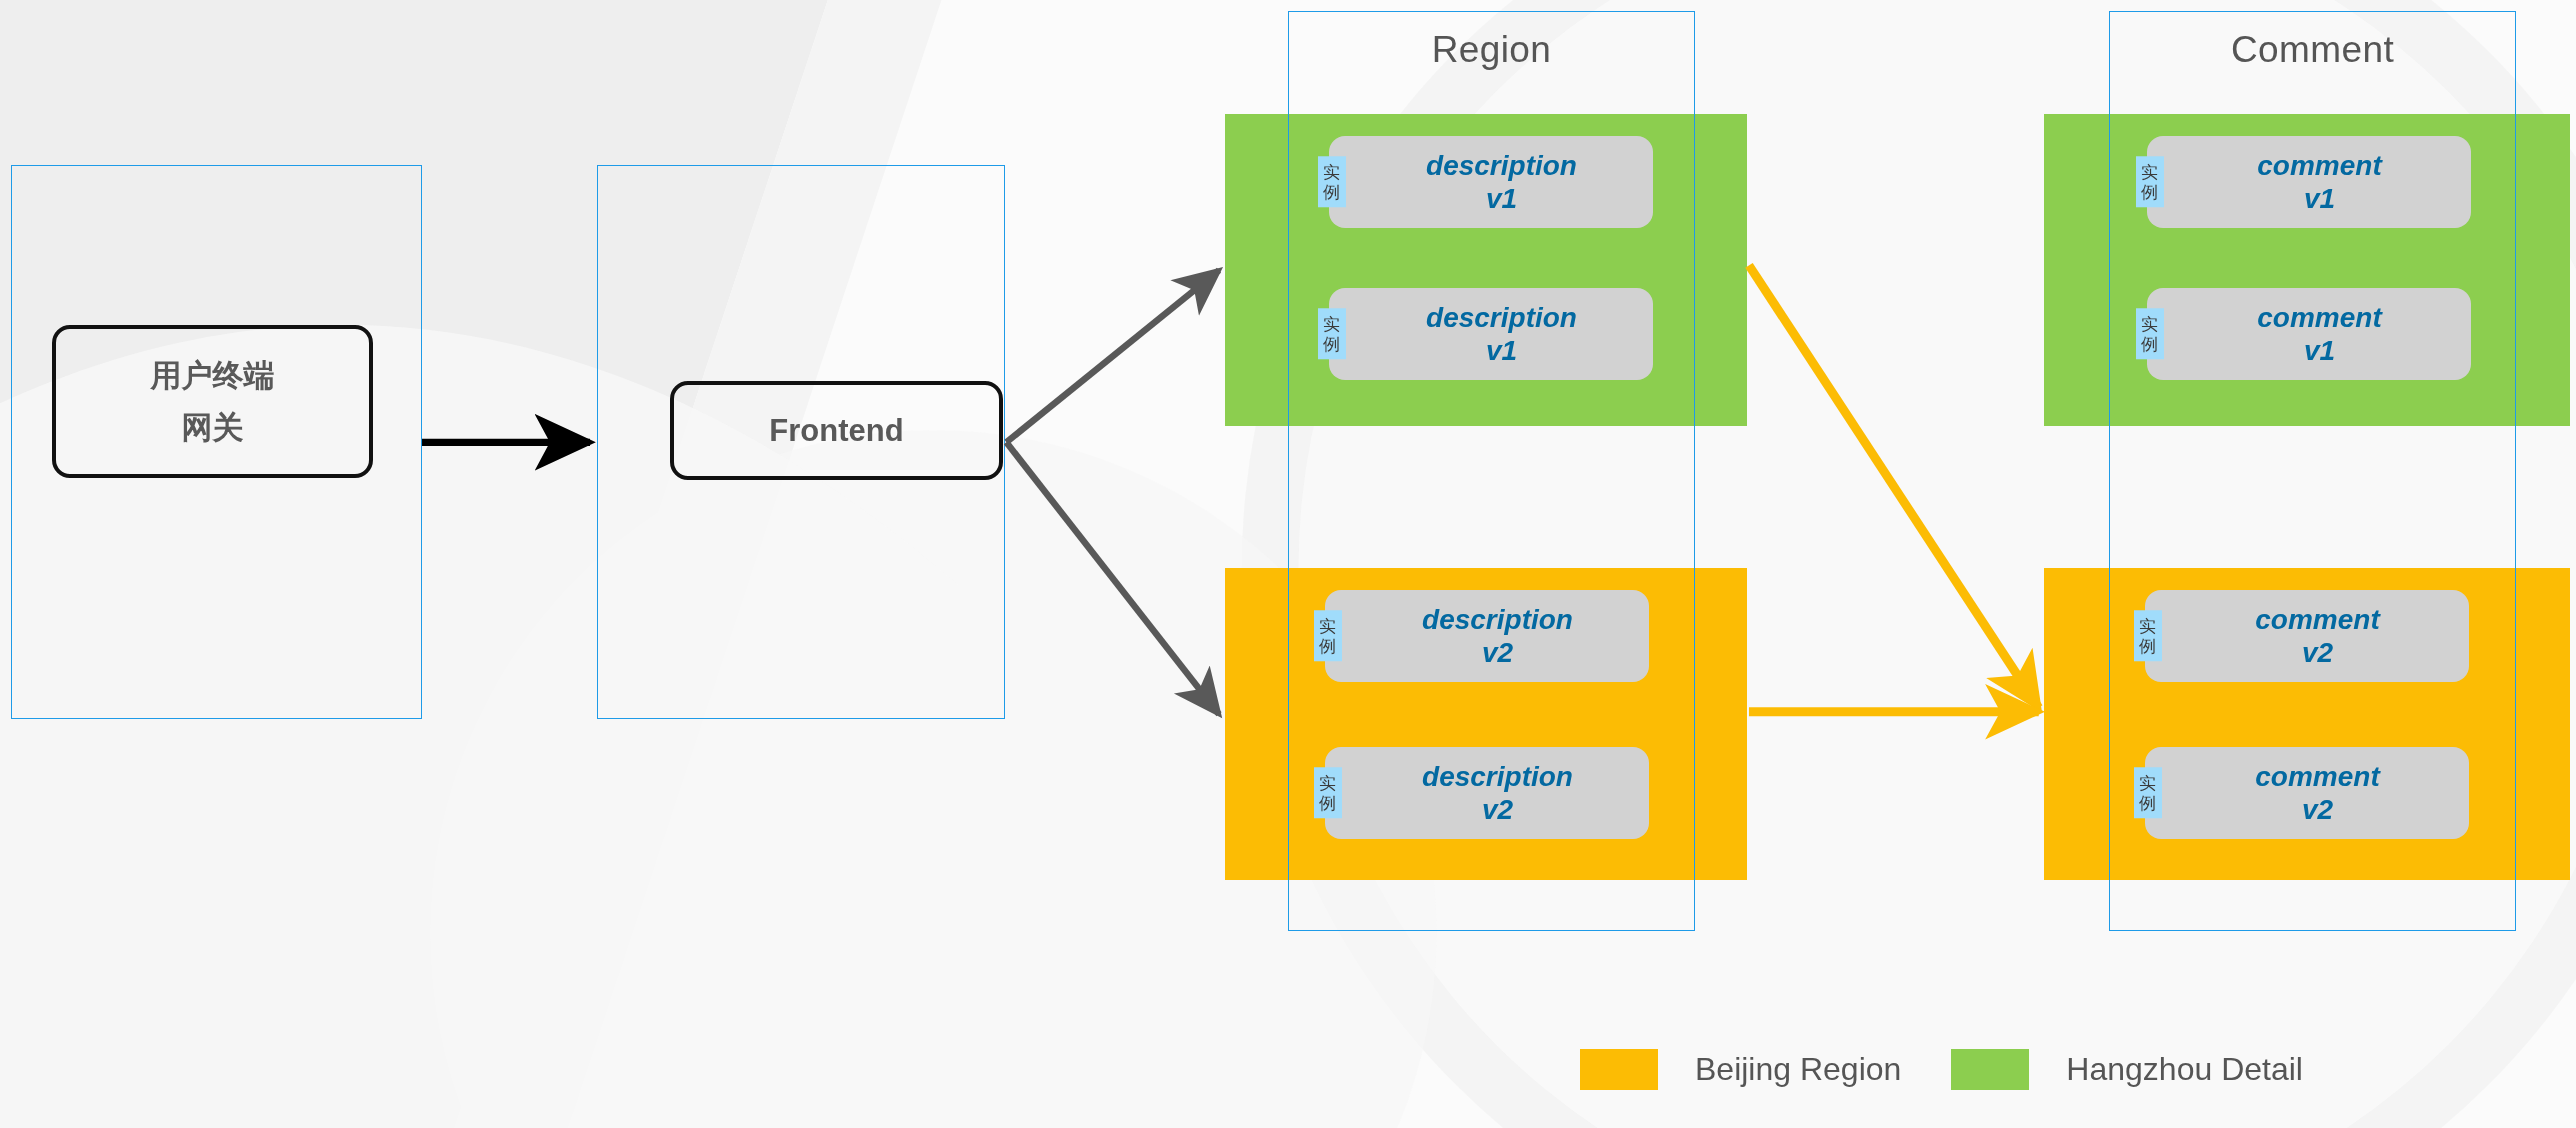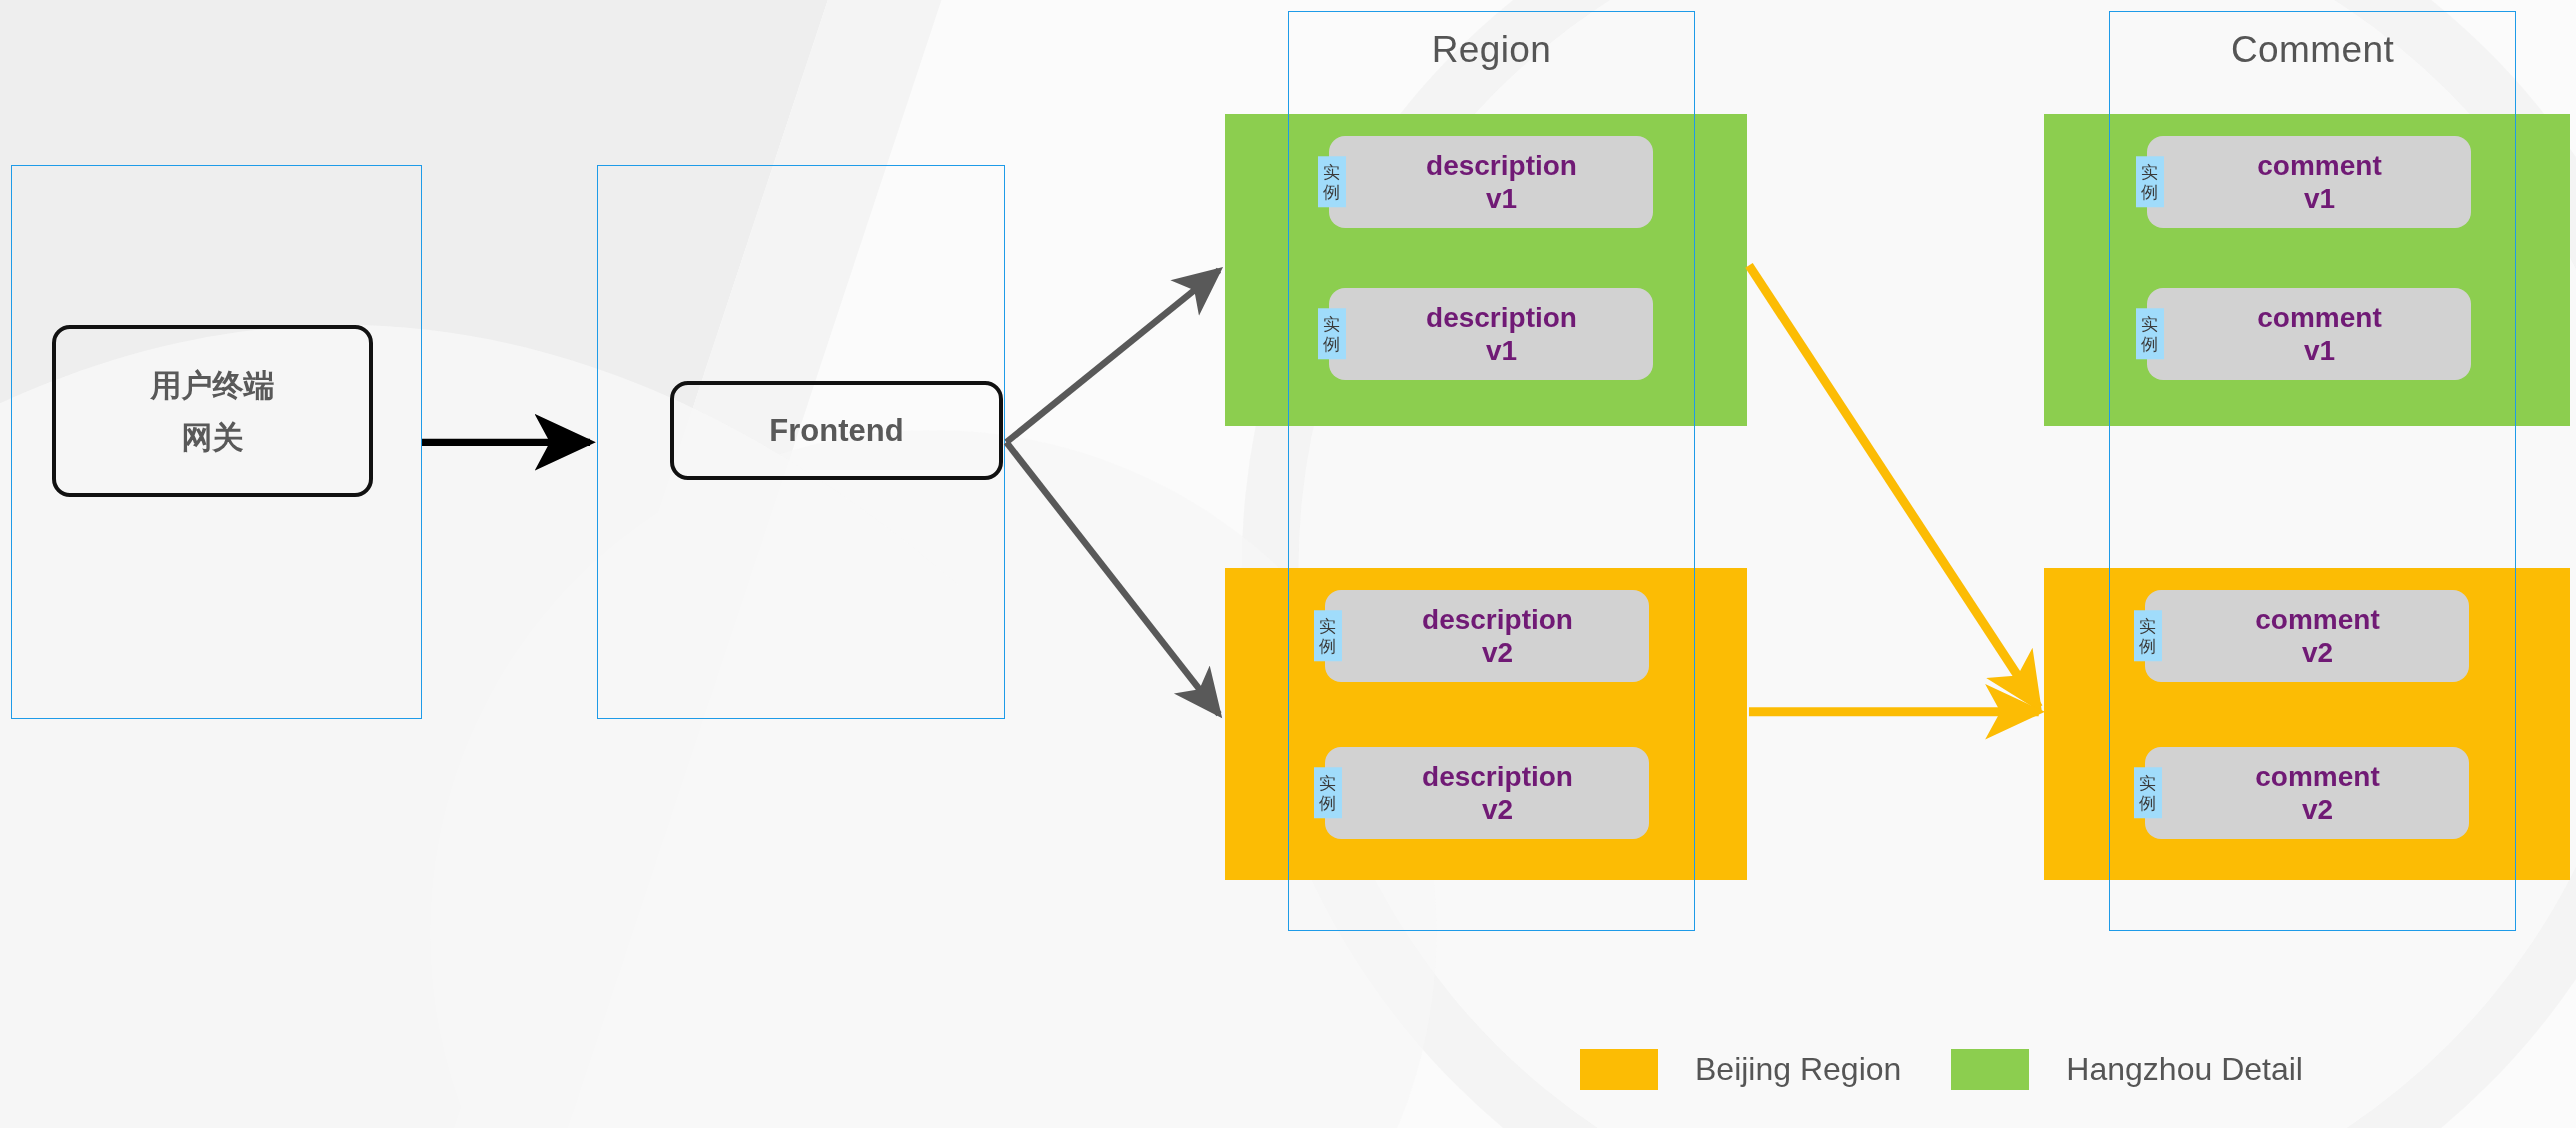--- a/index.html
+++ b/index.html
@@ -82,27 +82,28 @@
   .inst-card {
     position: absolute;
     background: #D2D2D2;
     border-radius: 16px;
     z-index: 4;
     display: flex;
     align-items: center;
     justify-content: center;
   }
   .inst-card .card-text {
-    color: #701a75;
+    color: #0369a1;
     font-size: 28px;
     font-weight: 700;
     line-height: 1.18;
     text-align: center;
     white-space: pre-line;
     padding-left: 21px;
+    font-style: italic;
   }
   .inst-badge {
     position: absolute;
     left: -11.4px;
     top: 50%;
     transform: translateY(-50%);
     width: 28px;
     background: #A0DCFB;
     color: #3B3B3B;
     font-family: "DejaVu Sans", sans-serif;
@@ -176,21 +177,21 @@
   <div class="group-title" style="left:2109px; top:29px; width:407px;">Comment</div>
 
   <div class="region-band band-green" style="left:1225px; top:114px; width:522px; height:312px;"></div>
 
   <div class="region-band band-orange" style="left:1225px; top:568px; width:522px; height:312px;"></div>
 
   <div class="region-band band-green" style="left:2044px; top:114px; width:526px; height:312px;"></div>
 
   <div class="region-band band-orange" style="left:2044px; top:568px; width:526px; height:312px;"></div>
 
-  <div class="node-box" style="left:52px; top:325px; width:321px; height:172px;">
+  <div class="node-box" style="left:52px; top:325px; width:321px; height:153px;">
     <div class="line">用户终端</div>
     <div class="line">网关</div>
   </div>
 
   <div class="node-box" style="left:670px; top:381px; width:333px; height:99px;">
     <div class="line">Frontend</div>
   </div>
 
   <div class="inst-card" style="left:1329px; top:136px; width:324px; height:92px;">
     <div class="inst-badge">

